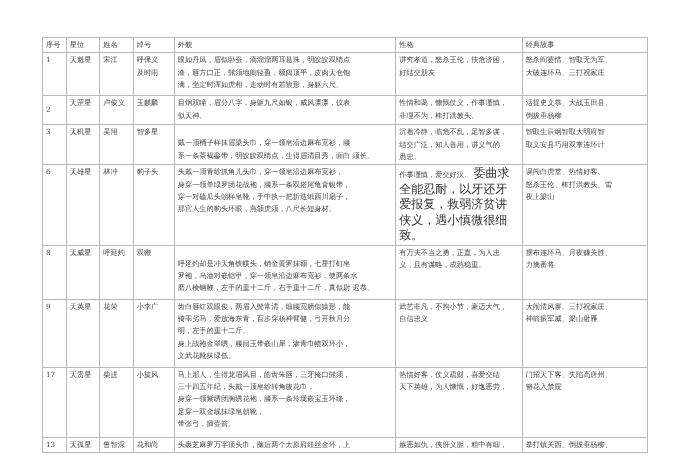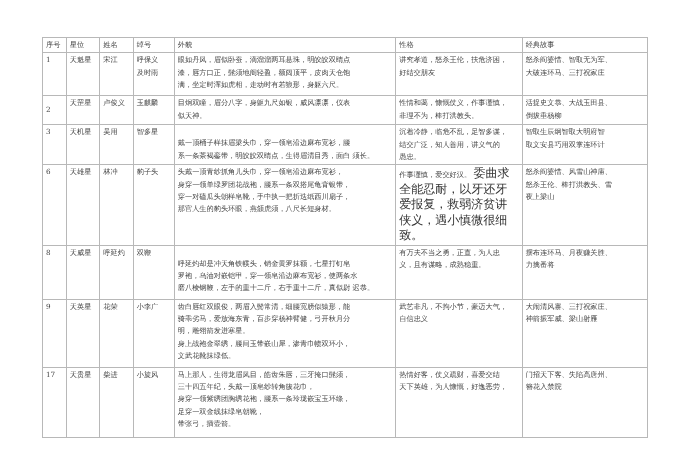--- a/index.html
+++ b/index.html
@@ -118,21 +118,21 @@
       <span class="line">头戴一顶青纱抓角儿头巾，穿一领皂沿边麻布宽衫，</span>
       <span class="line">身穿一领单绿罗团花战袍，腰系一条双搭尾龟背银带，</span>
       <span class="line">穿一对磕瓜头朝样皂靴，手中执一把折迭纸西川扇子，</span>
       <span class="line">那官人生的豹头环眼，燕颔虎须，八尺长短身材。</span>
     </td>
     <td style="line-height:13.5px">
       <span>作事谨慎，爱交好汉。</span>
       <span class="big">委曲求全能忍耐，以牙还牙爱报复，救弱济贫讲侠义，遇小慎微很细致。</span>
     </td>
     <td>
-      <span class="line">怒杀阎婆惜、风雪山神庙、</span>
+      <span class="line">误闯白虎堂、热情好客、</span>
       <span class="line">怒杀王伦、棒打洪教头、雪</span>
       <span class="line">夜上梁山</span>
     </td>
   </tr>
 
   <tr style="height:54px">
     <td>8</td>
     <td>天威星</td>
     <td>呼延灼</td>
     <td>
@@ -156,21 +156,21 @@
   <tr style="height:68px">
     <td>9</td>
     <td>天英星</td>
     <td>花荣</td>
     <td>
       <span class="line">小李广</span>
     </td>
     <td>
       <span class="line">齿白唇红双眼俊，两眉入鬓常清，细腰宽膀似猿形，能</span>
       <span class="line">骑乖劣马，爱放海东青，百步穿杨神臂健，弓开秋月分</span>
-      <span class="line">明，雕翎箭发迸寒星。</span>
+      <span class="line">明，左手的重十二斤。</span>
       <span class="line">身上战袍金翠绣，腰间玉带嵌山犀，渗青巾帻双环小，</span>
       <span class="line">文武花靴抹绿低。</span>
     </td>
     <td>
       <span class="line">武艺非凡，不拘小节，豪迈大气，</span>
       <span class="line">自信忠义</span>
     </td>
     <td>
       <span class="line">大闹清风寨、三打祝家庄、</span>
       <span class="line">神箭振军威、梁山射雁</span>
@@ -194,14 +194,31 @@
     <td>
       <span class="line">热情好客，仗义疏财，喜爱交结</span>
       <span class="line">天下英雄，为人慷慨，好逸恶劳，</span>
     </td>
     <td>
       <span class="line">门招天下客、失陷高唐州、</span>
       <span class="line">簪花入禁院</span>
     </td>
   </tr>
 
+  <tr style="height:15px">
+    <td>13</td>
+    <td>天孤星</td>
+    <td>鲁智深</td>
+    <td>
+      <span class="line">花和尚</span>
+    </td>
+    <td>
+      <span class="line">头裹芝麻罗万字顶头巾，脑后两个太原府纽丝金环，上</span>
+    </td>
+    <td>
+      <span class="line">嫉恶如仇，侠肝义胆，粗中有细，</span>
+    </td>
+    <td>
+      <span class="line">拳打镇关西、倒拔垂杨柳、</span>
+    </td>
+  </tr>
 </tbody>
   </table>
 
 </body></html>

